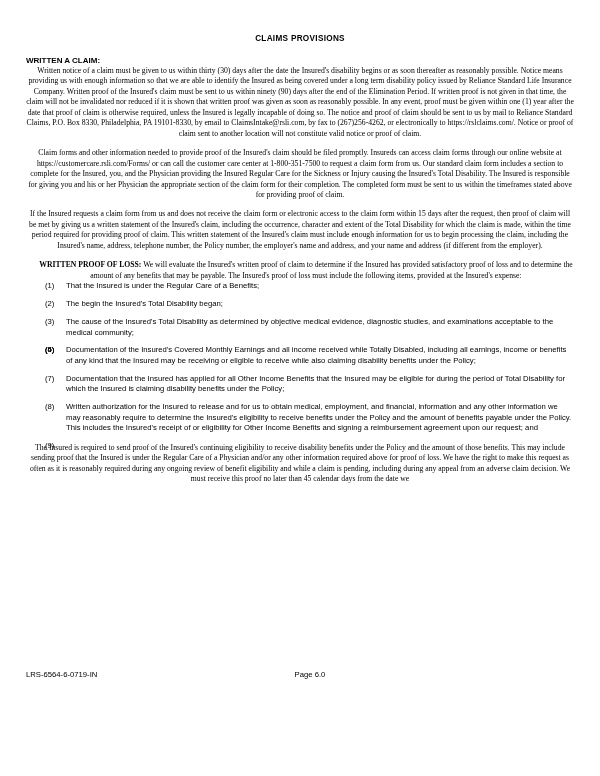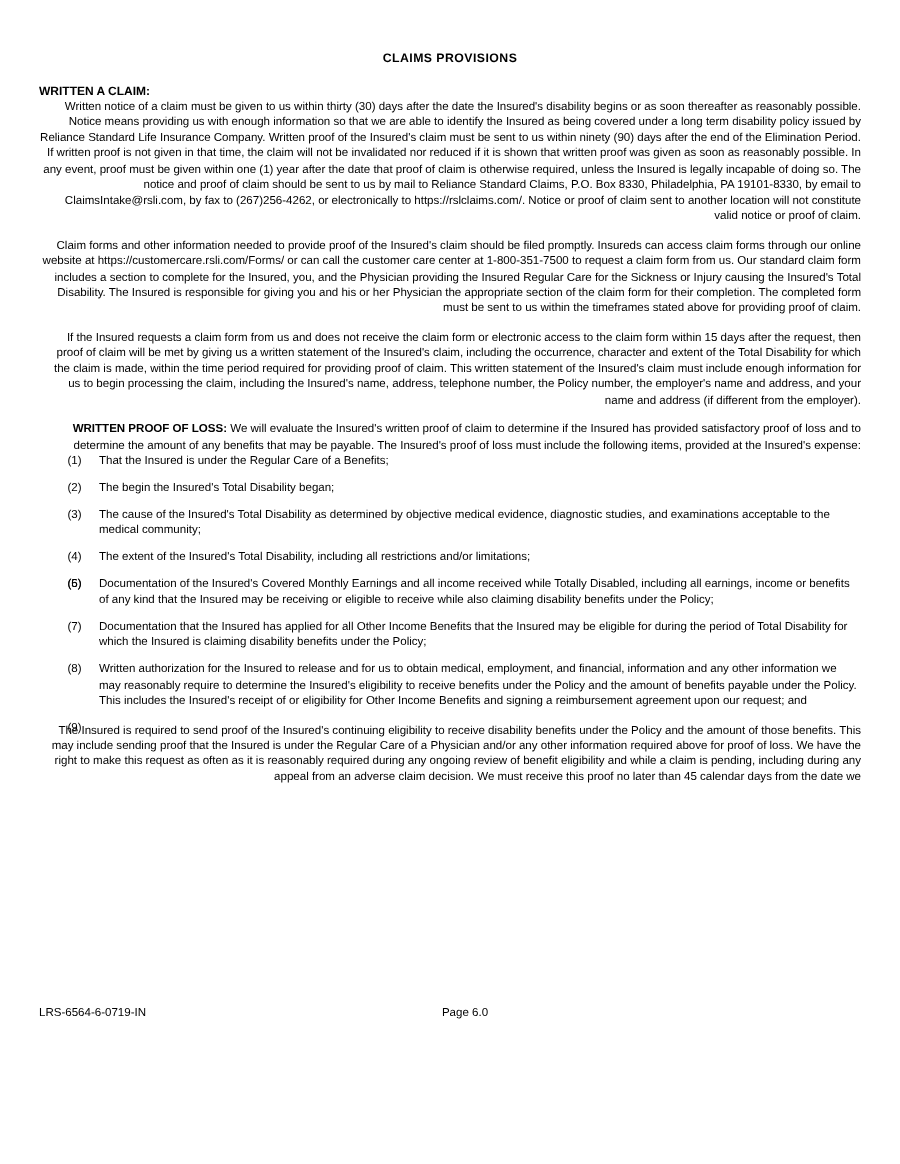--- a/index.html
+++ b/index.html
@@ -30,21 +30,22 @@
   }
   .section-head {
     font-size: 8px;
     font-weight: bold;
     margin: 0 0 1px 0;
   }
   p.body {
     font-size: 7.7px;
     line-height: 10.45px;
     margin: 0 0 9px 0;
-    text-align: right;
+    text-align: center;
+    font-family: Liberation Serif, serif;
   }
   p.tight {
     margin-bottom: 0;
     margin-left: 12px;
   }
   .inline-bold {
     font-weight: bold;
   }
   ol.claim-list {
     list-style: none;
@@ -110,21 +111,20 @@
     <li>
       <span class="num">(2)</span>
       <span>The begin the Insured's Total Disability began;</span>
     </li>
     <li>
       <span class="num">(3)</span>
       <span>The cause of the Insured's Total Disability as determined by objective medical evidence, diagnostic studies, and examinations acceptable to the medical community;</span>
     </li>
     <li>
       <span class="num">(4)</span>
-      <span>The extent of the Insured's Total Disability, including all restrictions and/or limitations;</span>
     </li>
     <li>
       <span class="num">(5)</span>
     </li>
     <li>
       <span class="num">(6)</span>
       <span>Documentation of the Insured's Covered Monthly Earnings and all income received while Totally Disabled, including all earnings, income or benefits of any kind that the Insured may be receiving or eligible to receive while also claiming disability benefits under the Policy;</span>
     </li>
     <li>
       <span class="num">(7)</span>

